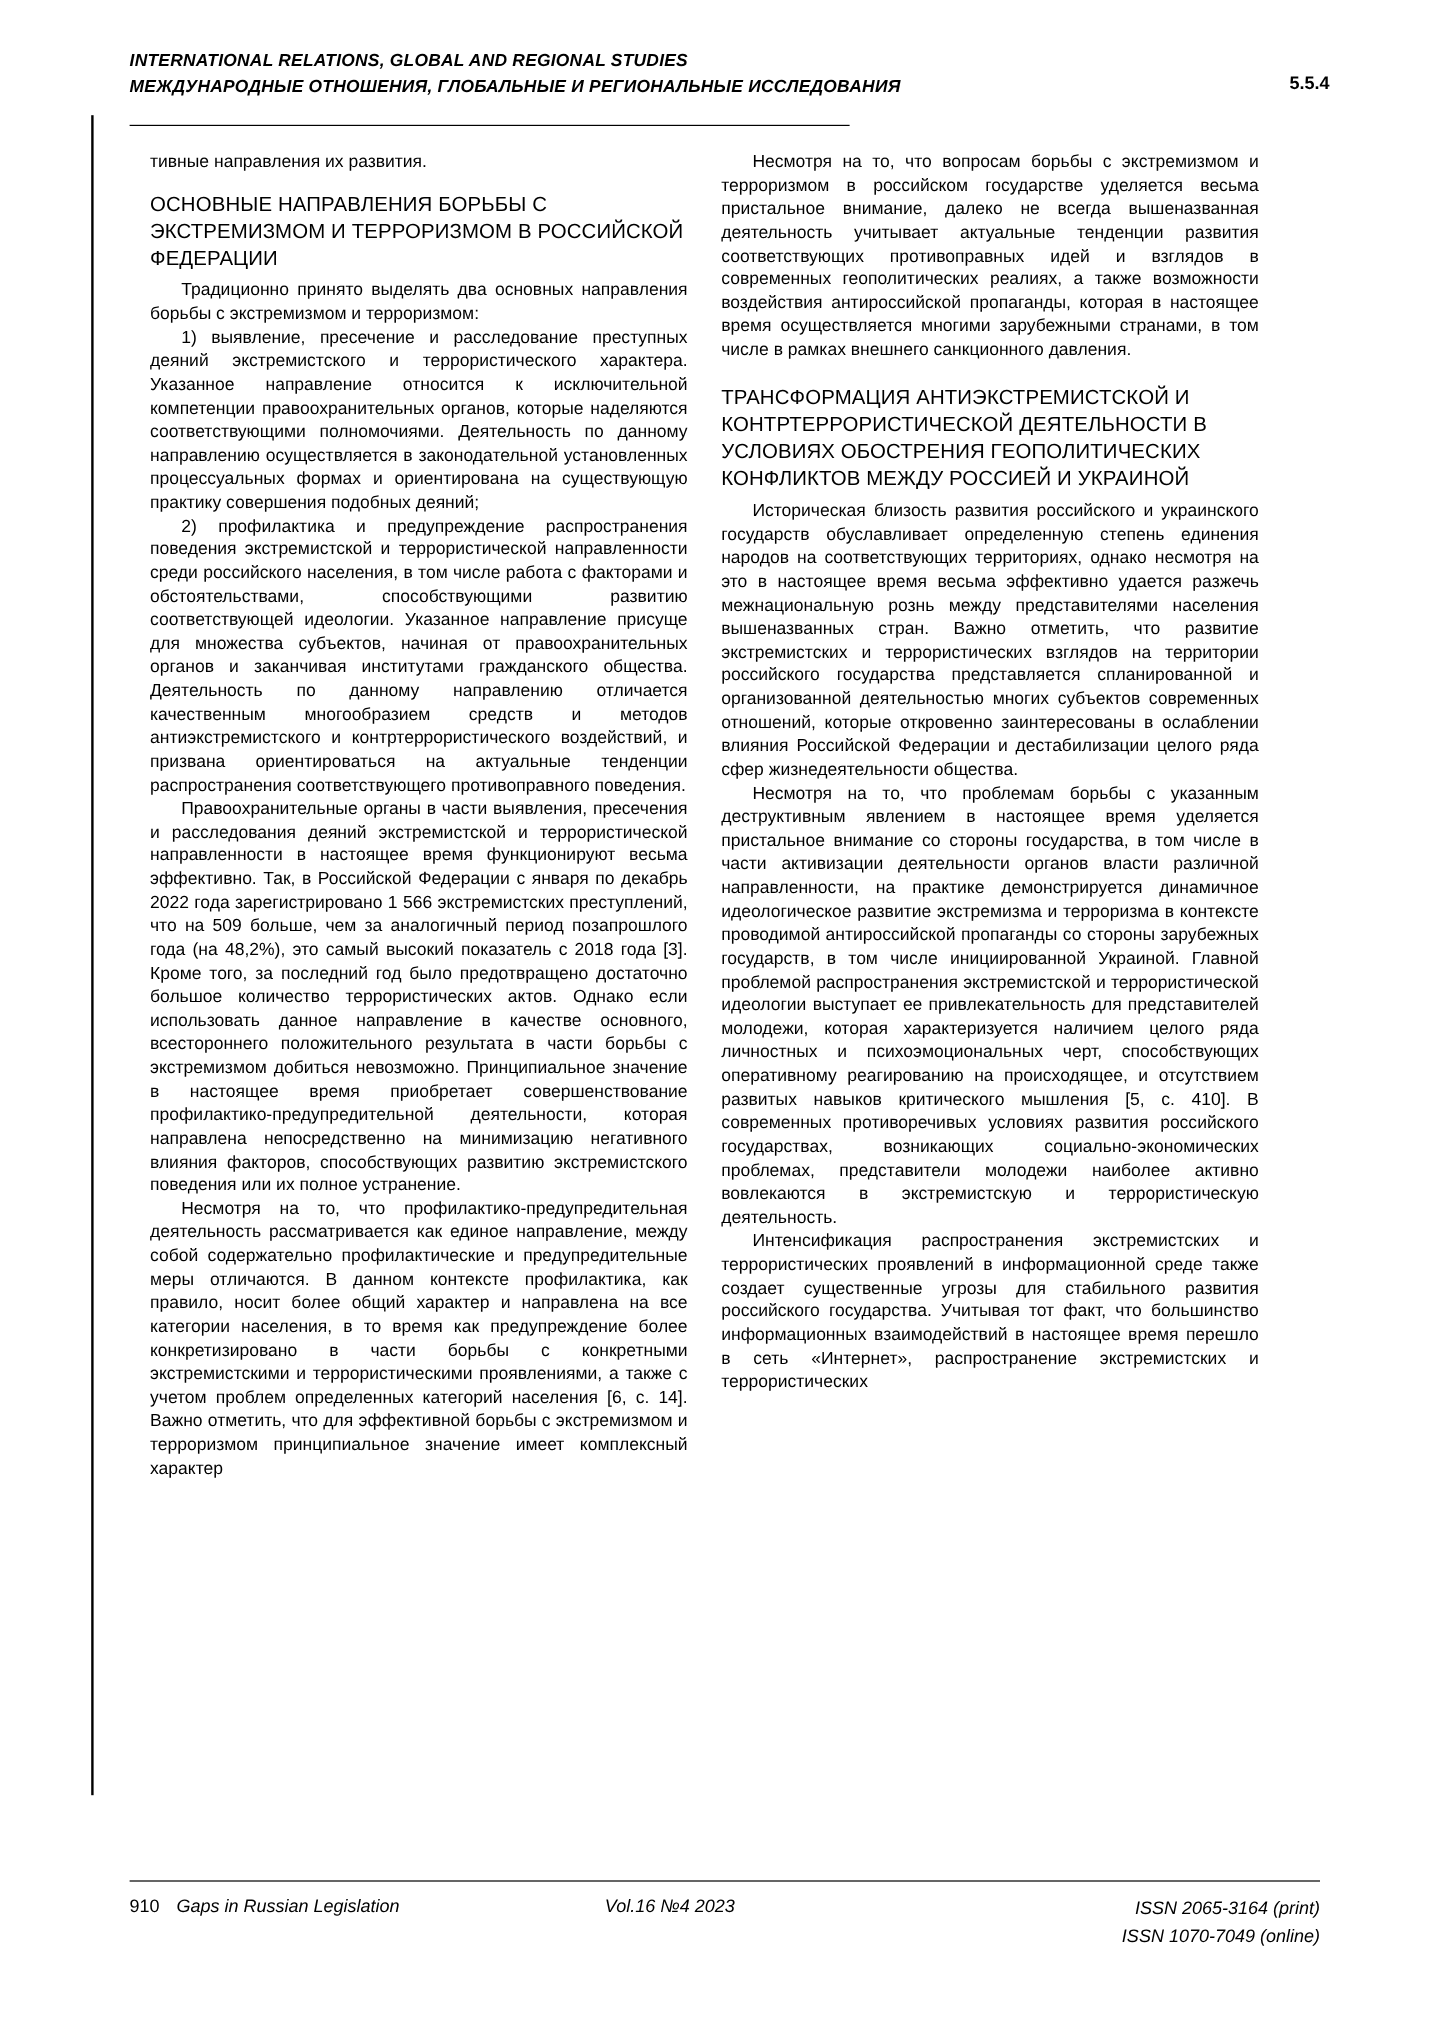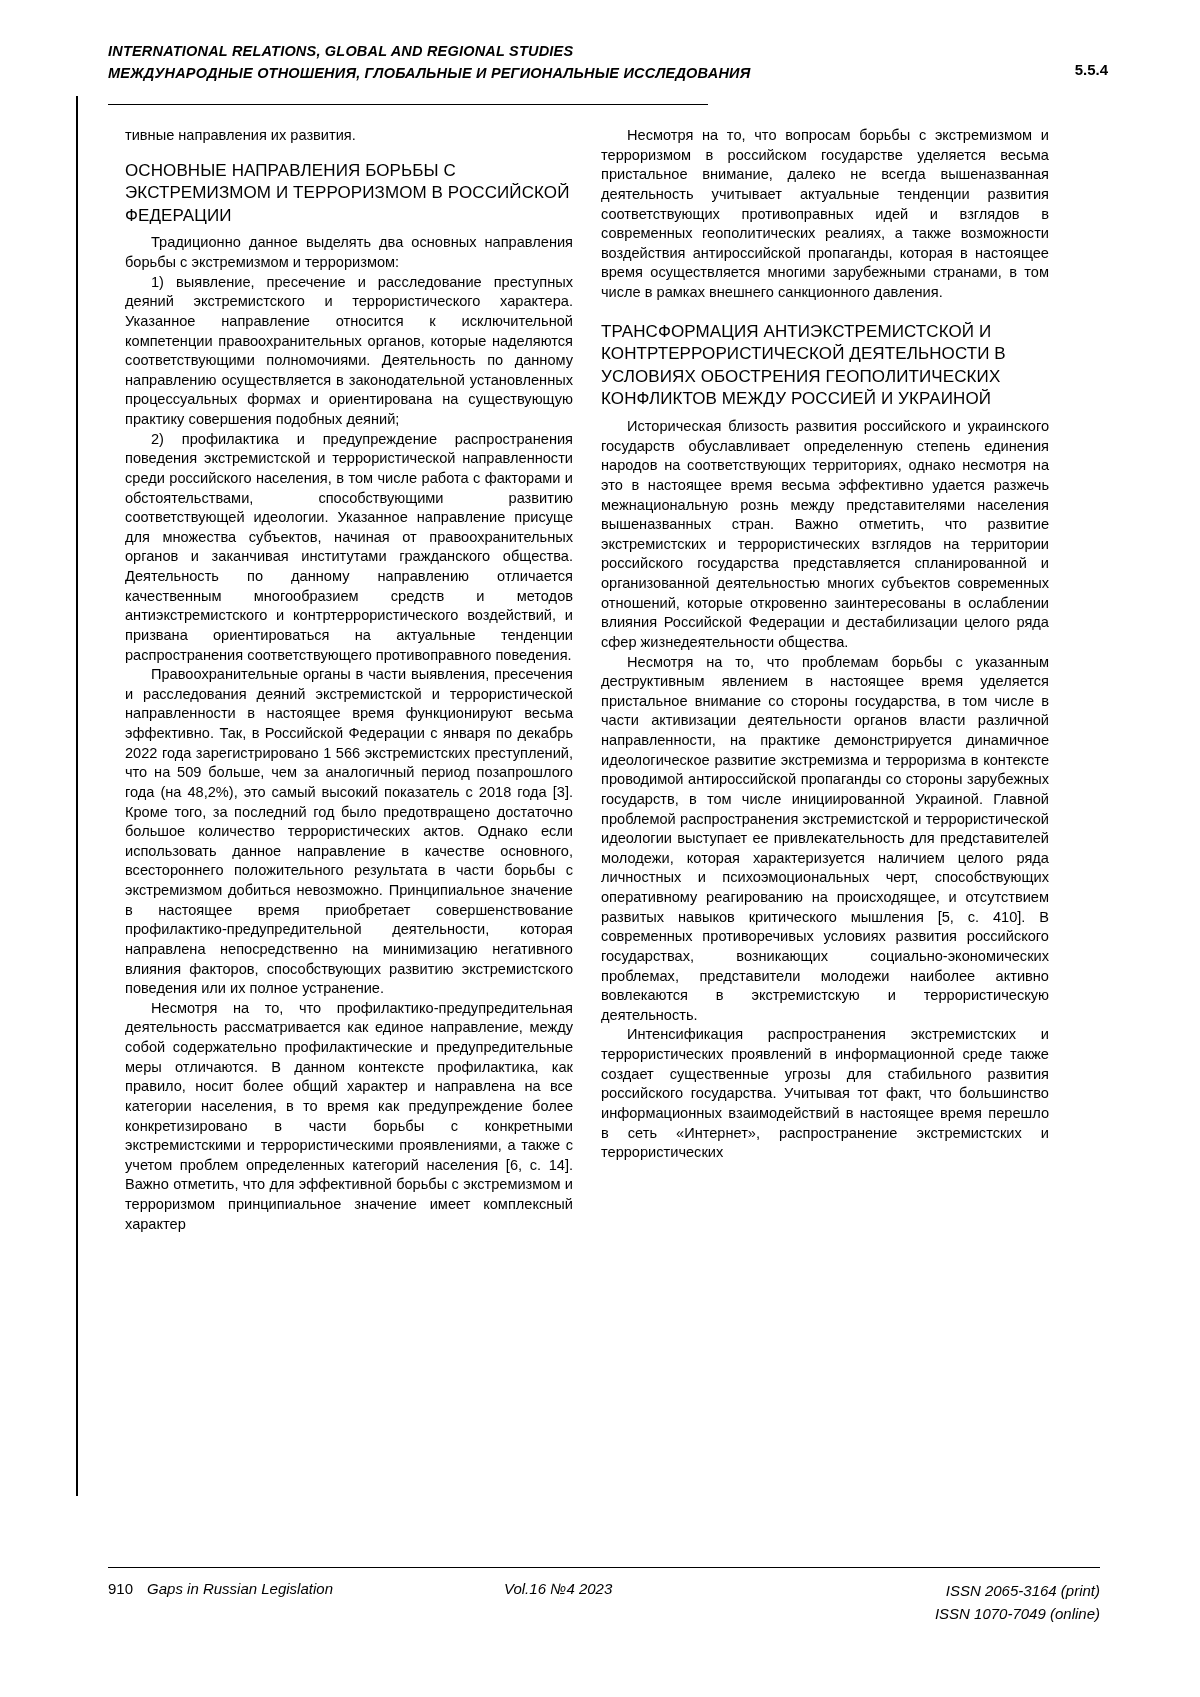--- a/index.html
+++ b/index.html
@@ -153,21 +153,21 @@
     <div class="header-code">5.5.4</div>
   </div>
   <div class="header-rule"></div>
   <div class="left-bar"></div>
 
   <div class="columns">
 
     <div class="col">
       <p class="noindent">тивные направления их развития.</p>
       <h2 class="section">ОСНОВНЫЕ НАПРАВЛЕНИЯ БОРЬБЫ С ЭКСТРЕМИЗМОМ И ТЕРРОРИЗМОМ В РОССИЙСКОЙ ФЕДЕРАЦИИ</h2>
-      <p>Традиционно данное выделять два основных направления борьбы с экстремизмом и терроризмом:</p>
+      <p>Традиционно принято выделять два основных направления борьбы с экстремизмом и терроризмом:</p>
       <p>1) выявление, пресечение и расследование преступных деяний экстремистского и террористического характера. Указанное направление относится к исключительной компетенции правоохранительных органов, которые наделяются соответствующими полномочиями. Деятельность по данному направлению осуществляется в законодательной установленных процессуальных формах и ориентирована на существующую практику совершения подобных деяний;</p>
       <p>2) профилактика и предупреждение распространения поведения экстремистской и террористической направленности среди российского населения, в том числе работа с факторами и обстоятельствами, способствующими развитию соответствующей идеологии. Указанное направление присуще для множества субъектов, начиная от правоохранительных органов и заканчивая институтами гражданского общества. Деятельность по данному направлению отличается качественным многообразием средств и методов антиэкстремистского и контртеррористического воздействий, и призвана ориентироваться на актуальные тенденции распространения соответствующего противоправного поведения.</p>
       <p>Правоохранительные органы в части выявления, пресечения и расследования деяний экстремистской и террористической направленности в настоящее время функционируют весьма эффективно. Так, в Российской Федерации с января по декабрь 2022 года зарегистрировано 1 566 экстремистских преступлений, что на 509 больше, чем за аналогичный период позапрошлого года (на 48,2%), это самый высокий показатель с 2018 года [3]. Кроме того, за последний год было предотвращено достаточно большое количество террористических актов. Однако если использовать данное направление в качестве основного, всестороннего положительного результата в части борьбы с экстремизмом добиться невозможно. Принципиальное значение в настоящее время приобретает совершенствование профилактико-предупредительной деятельности, которая направлена непосредственно на минимизацию негативного влияния факторов, способствующих развитию экстремистского поведения или их полное устранение.</p>
       <p>Несмотря на то, что профилактико-предупредительная деятельность рассматривается как единое направление, между собой содержательно профилактические и предупредительные меры отличаются. В данном контексте профилактика, как правило, носит более общий характер и направлена на все категории населения, в то время как предупреждение более конкретизировано в части борьбы с конкретными экстремистскими и террористическими проявлениями, а также с учетом проблем определенных категорий населения [6, с. 14]. Важно отметить, что для эффективной борьбы с экстремизмом и терроризмом принципиальное значение имеет комплексный характер</p>
     </div>
 
     <div class="col">
       <p>Несмотря на то, что вопросам борьбы с экстремизмом и терроризмом в российском государстве уделяется весьма пристальное внимание, далеко не всегда вышеназванная деятельность учитывает актуальные тенденции развития соответствующих противоправных идей и взглядов в современных геополитических реалиях, а также возможности воздействия антироссийской пропаганды, которая в настоящее время осуществляется многими зарубежными странами, в том числе в рамках внешнего санкционного давления.</p>
       <h2 class="section tight">ТРАНСФОРМАЦИЯ АНТИЭКСТРЕМИСТСКОЙ И КОНТРТЕРРОРИСТИЧЕСКОЙ ДЕЯТЕЛЬНОСТИ В УСЛОВИЯХ ОБОСТРЕНИЯ ГЕОПОЛИТИЧЕСКИХ КОНФЛИКТОВ МЕЖДУ РОССИЕЙ И УКРАИНОЙ</h2>
       <p>Историческая близость развития российского и украинского государств обуславливает определенную степень единения народов на соответствующих территориях, однако несмотря на это в настоящее время весьма эффективно удается разжечь межнациональную рознь между представителями населения вышеназванных стран. Важно отметить, что развитие экстремистских и террористических взглядов на территории российского государства представляется спланированной и организованной деятельностью многих субъектов современных отношений, которые откровенно заинтересованы в ослаблении влияния Российской Федерации и дестабилизации целого ряда сфер жизнедеятельности общества.</p>

